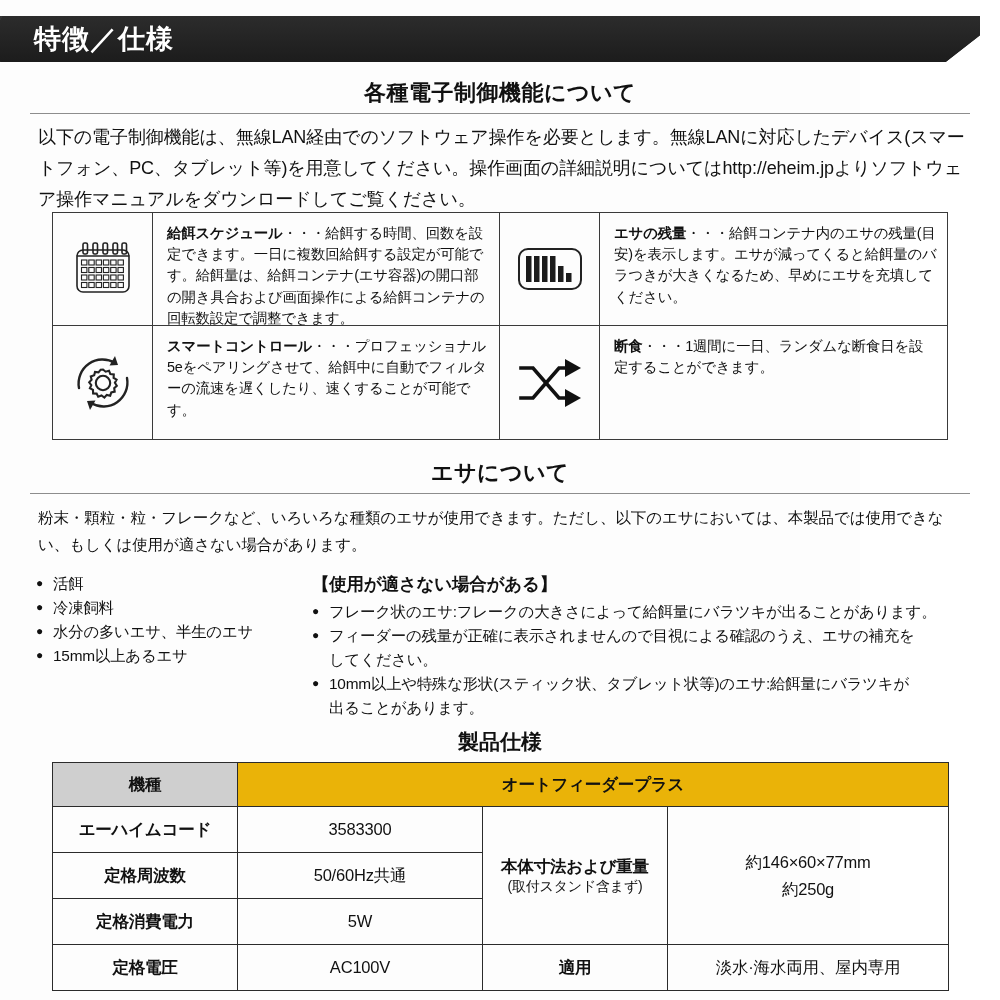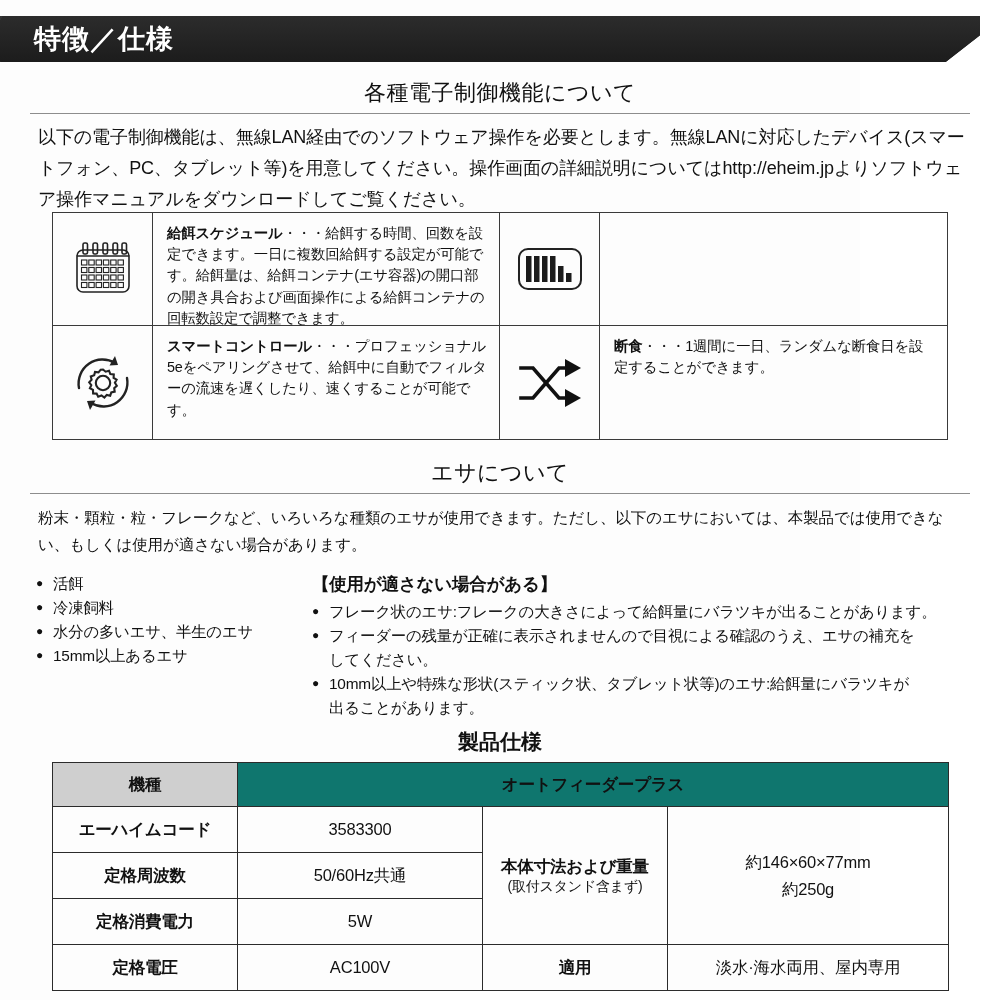--- a/index.html
+++ b/index.html
@@ -40,21 +40,21 @@
     font-size: 27px;
     letter-spacing: 1px;
     margin-left: 34px;
     text-shadow: 0 0 1px rgba(0,0,0,0.6);
   }
 
   
   .section-head {
     text-align: center;
     font-size: 22px;
-    font-weight: normal;
+    font-weight: bold;
     letter-spacing: 0.5px;
   }
   .rule {
     height: 1px;
     background: #8d8d8d;
   }
 
   .intro {
     font-size: 18px;
     line-height: 1.72;
@@ -149,21 +149,21 @@
     font-size: 16.5px;
     letter-spacing: -0.2px;
     padding: 6px 4px;
   }
   td.hdr-label {
     background: #cfcfcf;
     font-weight: bold;
     height: 44px;
   }
   td.hdr-model {
-    background: #0f766e;
+    background: #eab308;
     font-weight: bold;
     font-size: 19px;
   }
   td.rowlabel { font-weight: bold; height: 46px; }
   td.small2 { font-weight: bold; font-size: 15.5px; line-height: 1.3; }
   td.small2 .sub { font-weight: normal; font-size: 14px; display: block; }
   td.dims { line-height: 1.6; font-size: 16.5px; }
   td.dims span { display: block; }
 </style>
 </head>
@@ -238,20 +238,23 @@
           <g fill="#1b1b1b">
             <rect x="9" y="9" width="5.5" height="26"></rect>
             <rect x="17" y="9" width="5.5" height="26"></rect>
             <rect x="25" y="9" width="5.5" height="26"></rect>
             <rect x="33" y="9" width="5.5" height="26"></rect>
             <rect x="41" y="19" width="5.5" height="16"></rect>
             <rect x="49" y="26" width="5.5" height="9"></rect>
           </g>
         </svg>
       </div>
+      <div class="ftext">
+        <b>エサの残量</b><span>・・・</span><span>給餌コンテナ内のエサの残量(目安)を表示します。エサが減ってくると給餌量のバラつきが大きくなるため、早めにエサを充填してください。</span>
+      </div>
     </div>
 
     <div class="fcell">
       <div class="ficon">
         <svg width="70" height="66" viewBox="0 0 70 66">
           <g fill="none" stroke="#222" stroke-width="2.4" stroke-linecap="round">
             <path d="M11 38 A24 24 0 0 1 47 13"></path>
             <path d="M59 28 A24 24 0 0 1 23 53"></path>
           </g>
           <path d="M47 6 L50 15 L41.5 15.5 Z" fill="#222"></path>

